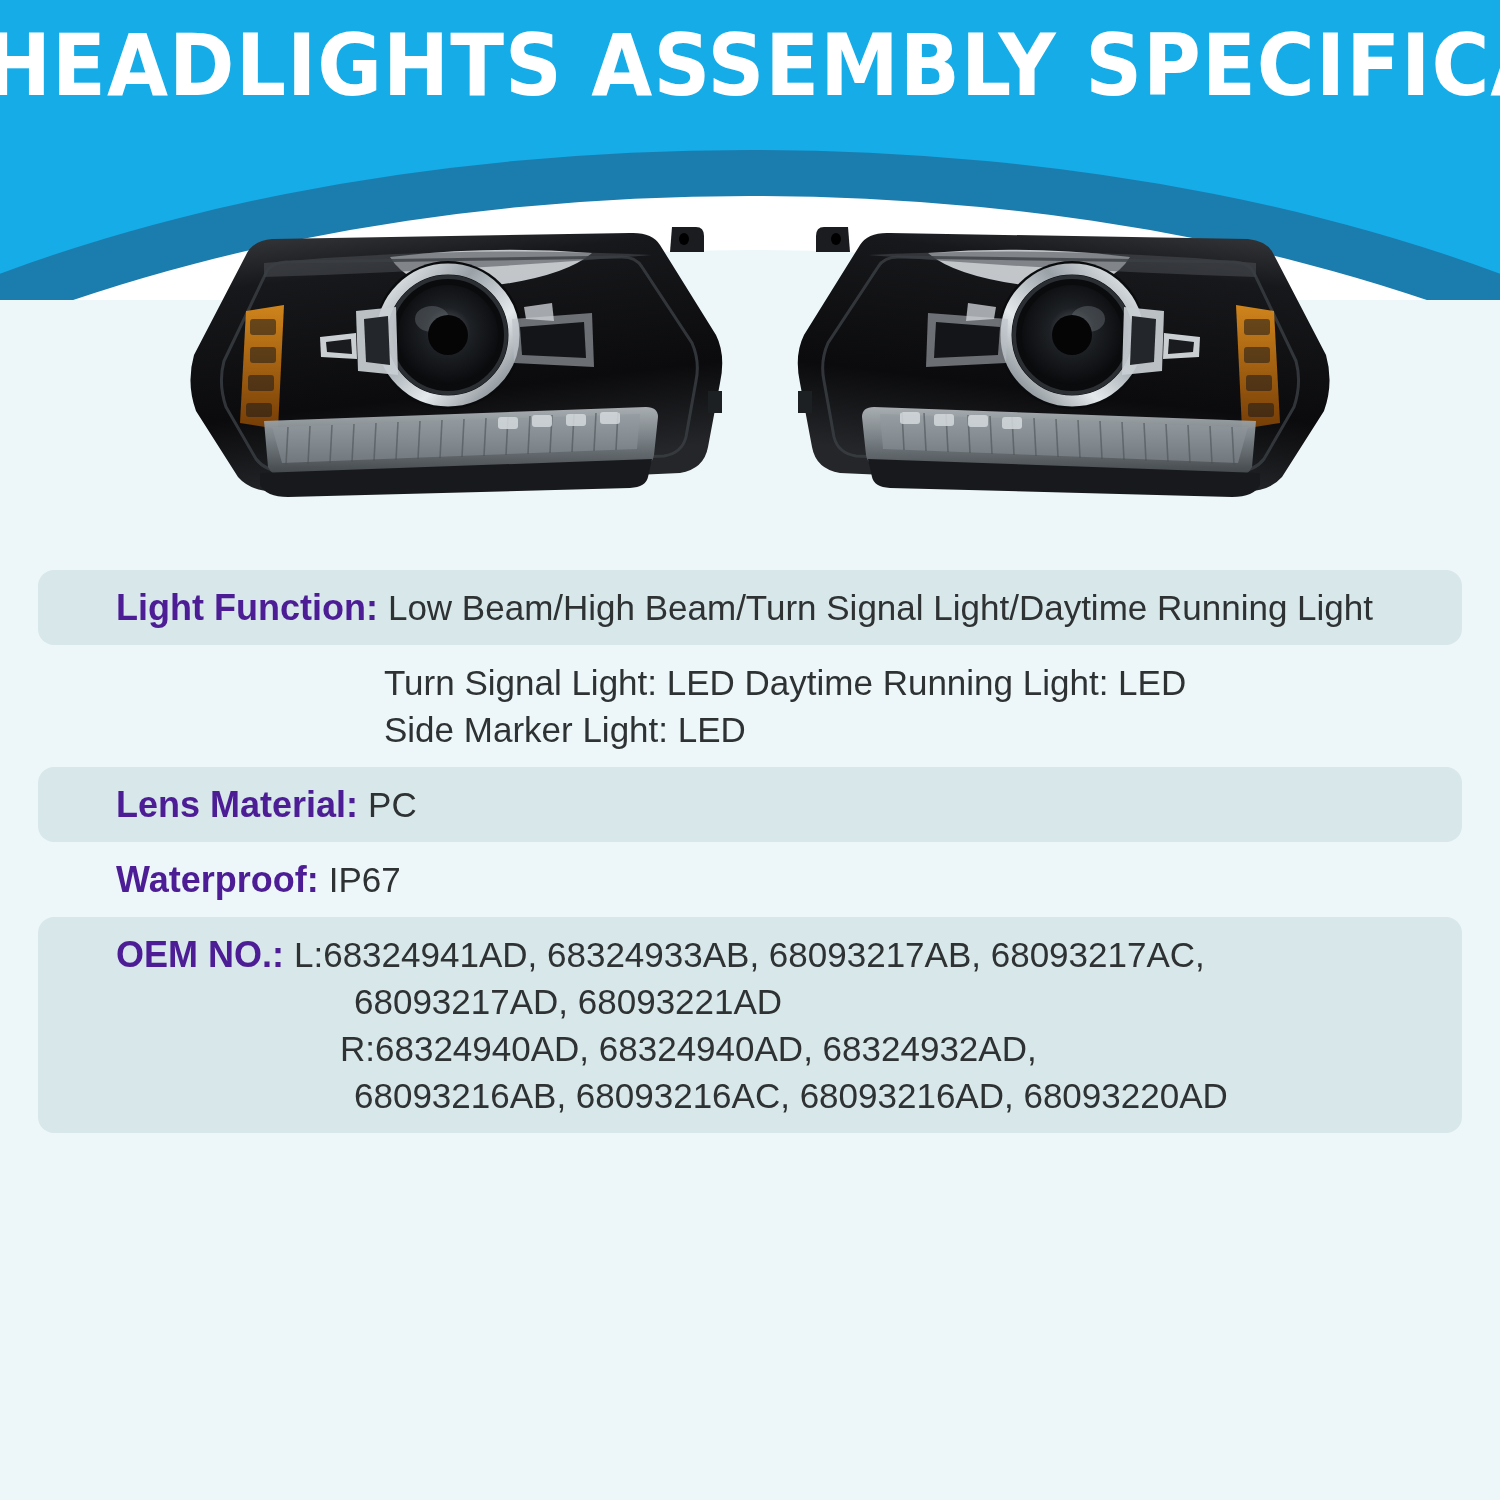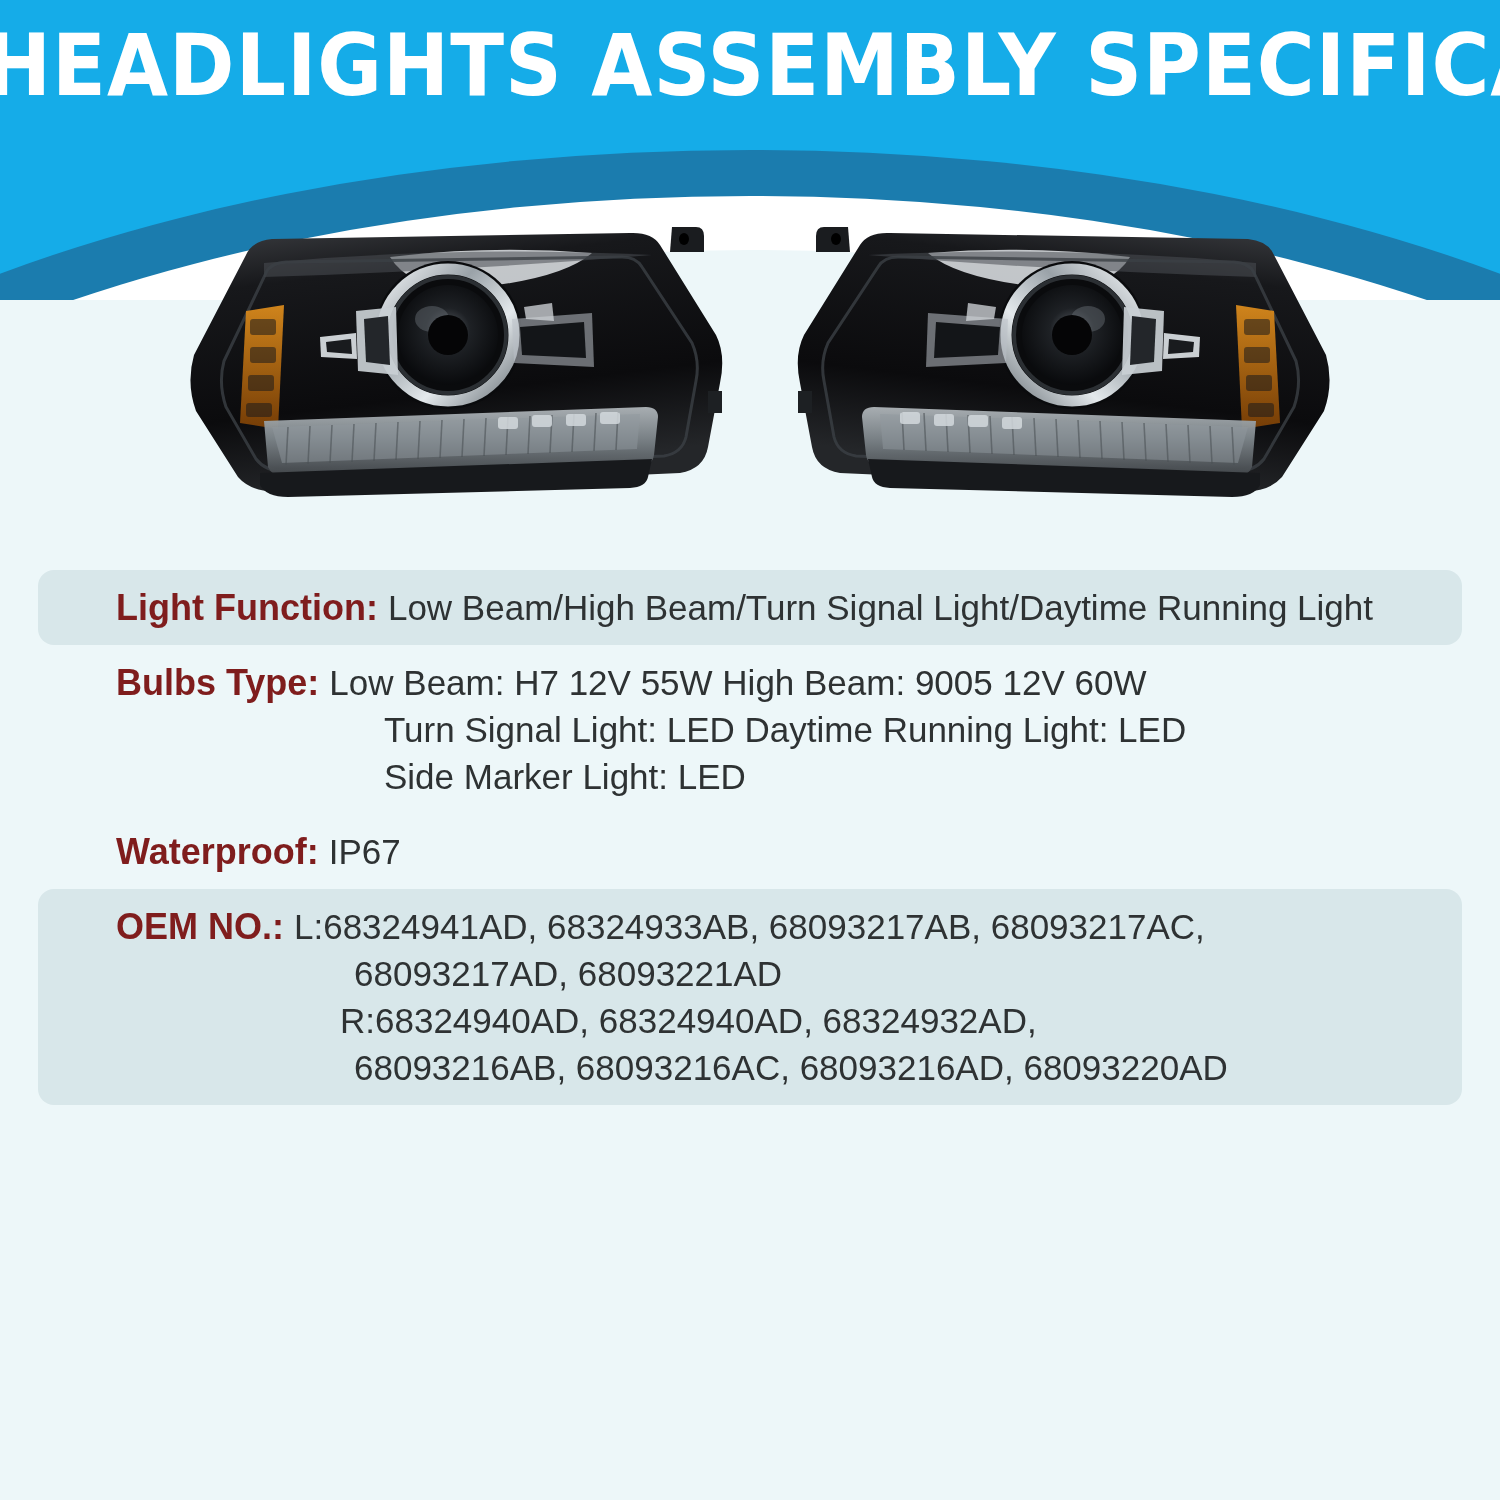--- a/index.html
+++ b/index.html
@@ -65,21 +65,21 @@
   }
   .row.tint{background:#d8e7ea;}
   .row.plain{background:transparent;}
   .line{
     font-size:35px;
     line-height:47px;
     color:#2e3233;
     white-space:nowrap;
   }
   .lbl{
-    color:#7f1d1d;
+    color:#4c1d95;
     font-weight:bold;
     font-family:"Liberation Sans Narrow","Liberation Sans",sans-serif;
     font-size:36px;
     letter-spacing:0px;
   }
   .val{color:#2e3233;font-size:35px;text-align:center;}
   .cont{display:block;white-space:nowrap;}
 </style>
 </head>
 <body>
@@ -265,28 +265,30 @@
   <div class="specs">
 
     <div class="row tint">
       <div class="line">
         <span class="lbl">Light Function: </span>
         <span class="val">Low Beam/High Beam/Turn Signal Light/Daytime Running Light</span>
       </div>
     </div>
 
     <div class="row plain">
-      <div class="line">
-        <span class="lbl">Bulbs Type: </span>
-        <span class="val">Low Beam: H7 12V 55W  High Beam: 9005 12V 60W</span>
-      </div>
       <div class="line cont" style="padding-left:268px">Turn Signal Light: LED  Daytime Running Light: LED</div>
       <div class="line cont" style="padding-left:268px">Side Marker Light: LED</div>
     </div>
 
+    <div class="row tint">
+      <div class="line">
+        <span class="lbl">Lens Material: </span>
+        <span class="val">PC</span>
+      </div>
+    </div>
 
 
 
     <div class="row plain">
       <div class="line">
         <span class="lbl">Waterproof: </span>
         <span class="val">IP67</span>
       </div>
     </div>
 

